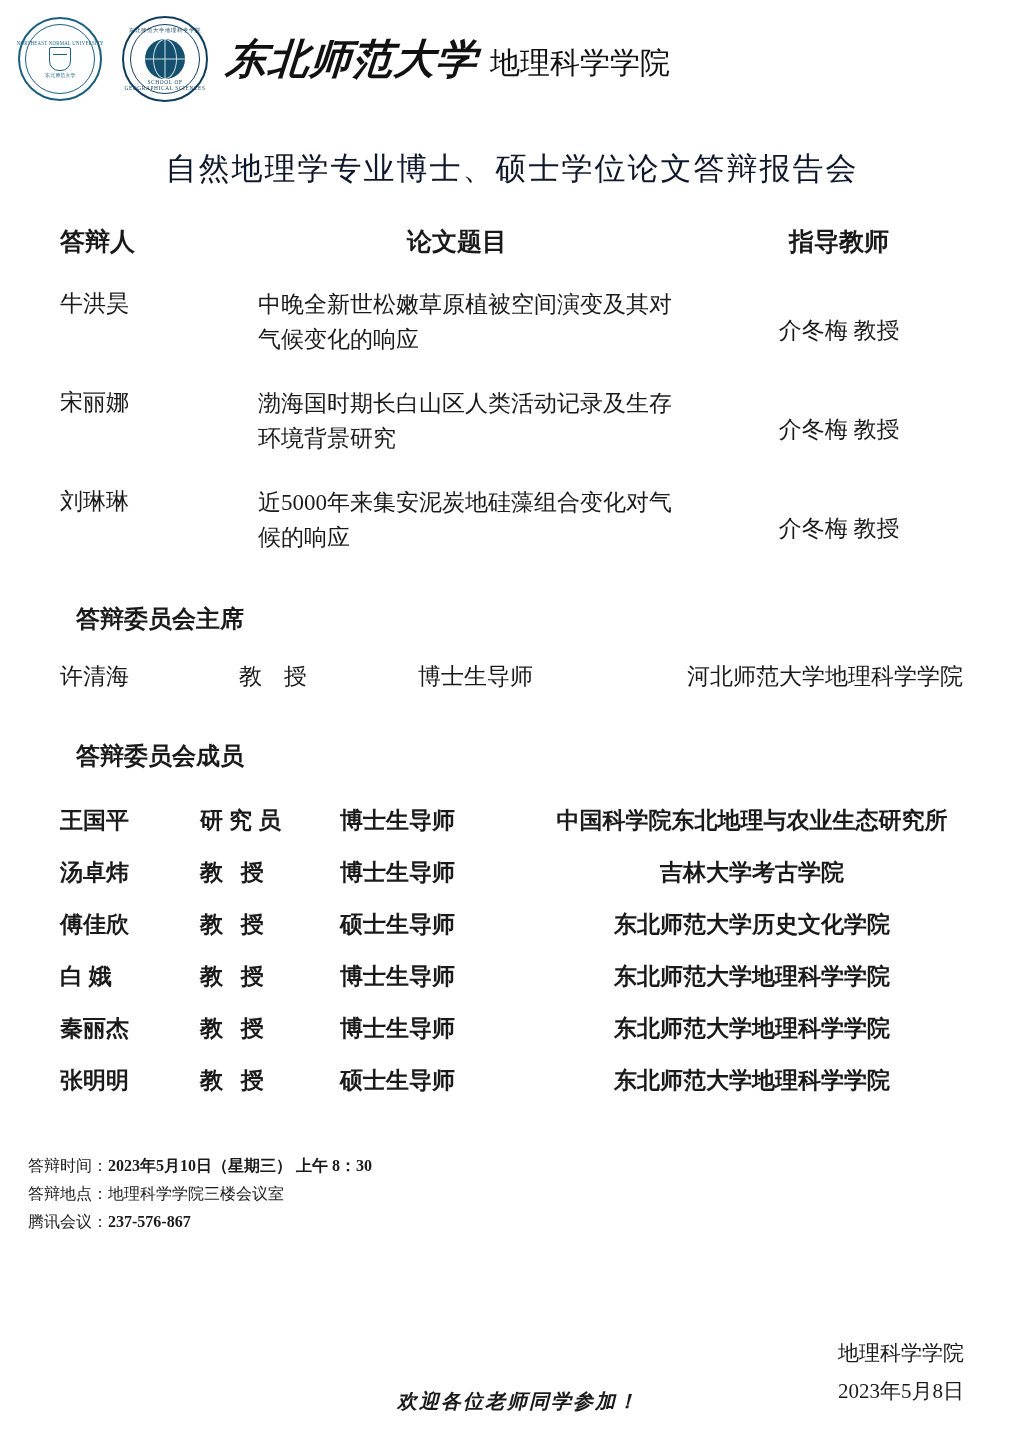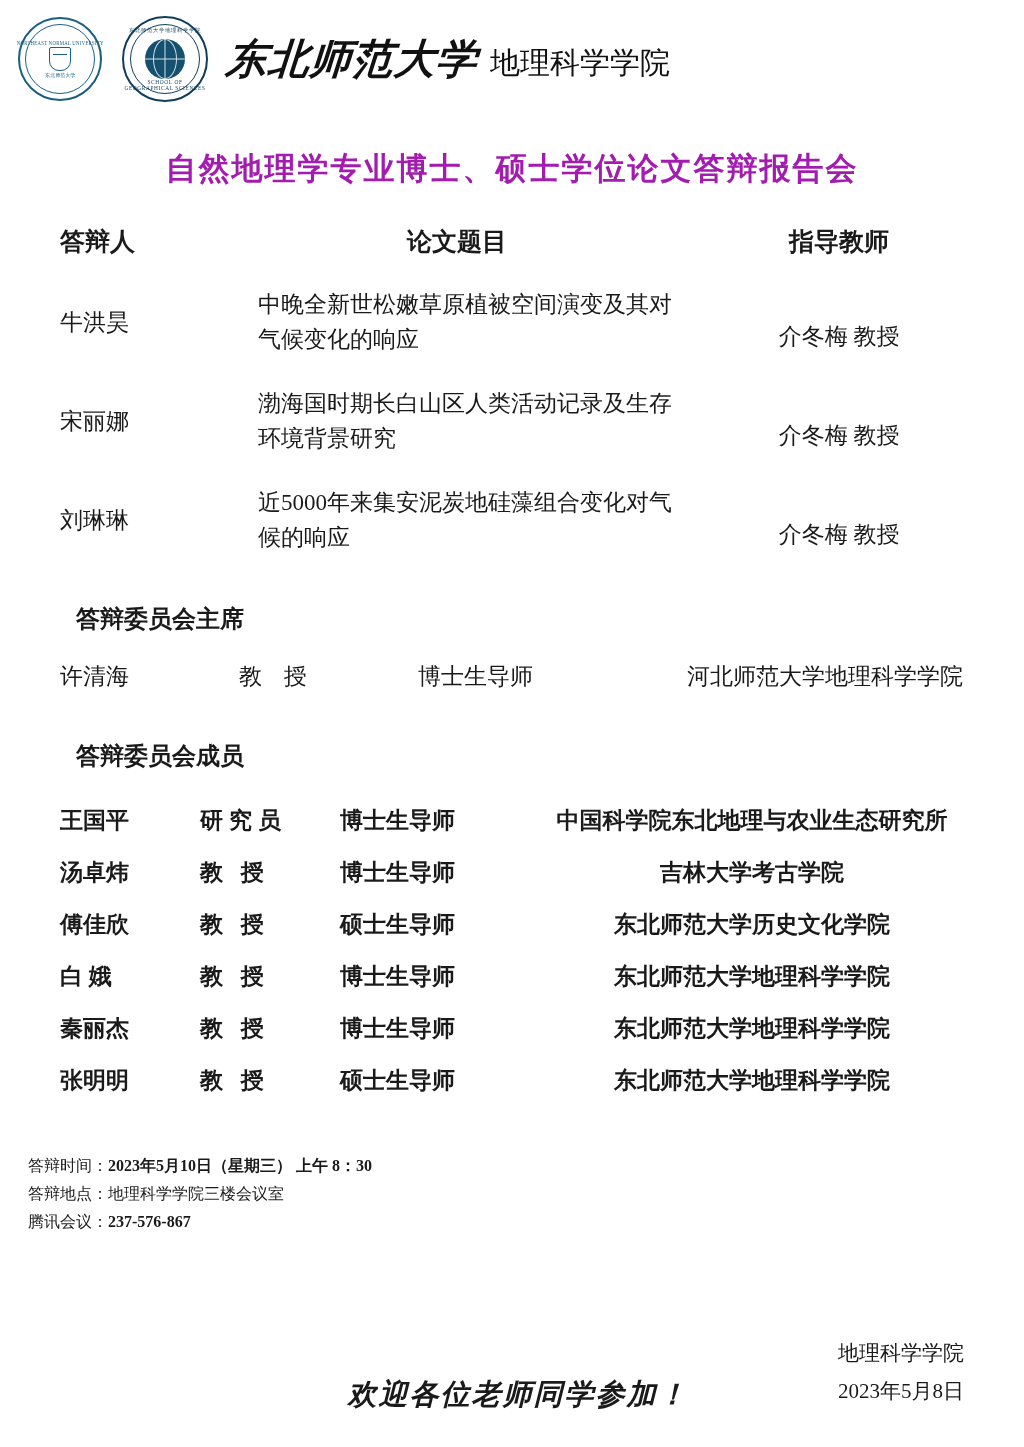--- a/index.html
+++ b/index.html
@@ -164,40 +164,40 @@
     font-size: 30px;
     color: #111;
     margin-left: 12px;
     font-family: "Liberation Sans", sans-serif;
   }
 
   
   .doc-title {
     text-align: center;
     font-size: 31px;
-    font-weight: bold;
+    font-weight: normal;
     letter-spacing: 2px;
     margin: 48px 0 0 0;
-    color: #a21caf;
+    color: #0f172a;
   }
 
   
   .table-head {
     display: flex;
     margin: 35px 60px 0 60px;
     font-size: 25px;
     font-weight: bold;
   }
   .col-name { width: 180px; }
   .col-title { flex: 1; text-align: center; padding-right: 40px;}
   .col-adv { width: 250px; text-align: center; }
 
   .row {
     display: flex;
-    align-items: center;
+    align-items: flex-start;
     margin: 30px 60px 0 60px;
     font-size: 23px;
   }
   .row .col-name { width: 180px; }
   .row .col-title {
     flex: 1;
     line-height: 1.5;
     text-align: left;
     padding-left: 18px;
     padding-right: 40px;
@@ -255,21 +255,21 @@
     top: 0;
     text-align: center;
     font-size: 21px;
     line-height: 1.8;
   }
   .welcome {
     position: absolute;
     left: 0; right: 0;
     bottom: 6px;
     text-align: center;
-    font-size: 29px;
+    font-size: 20px;
     font-weight: bold;
     font-style: italic;
     letter-spacing: 2px;
     padding-left: 12px;
   }
 </style>
 </head>
 <body>
 
 <div class="header">

